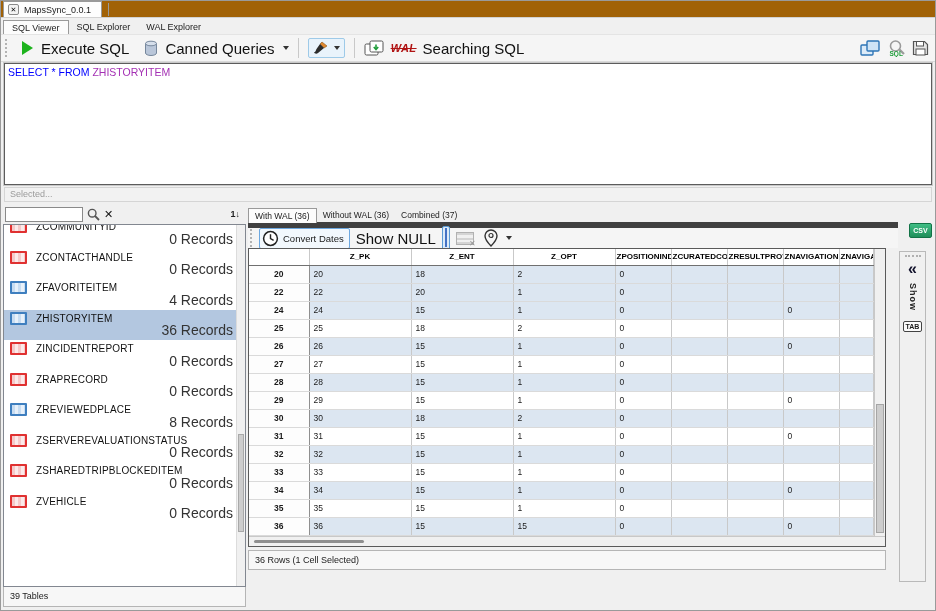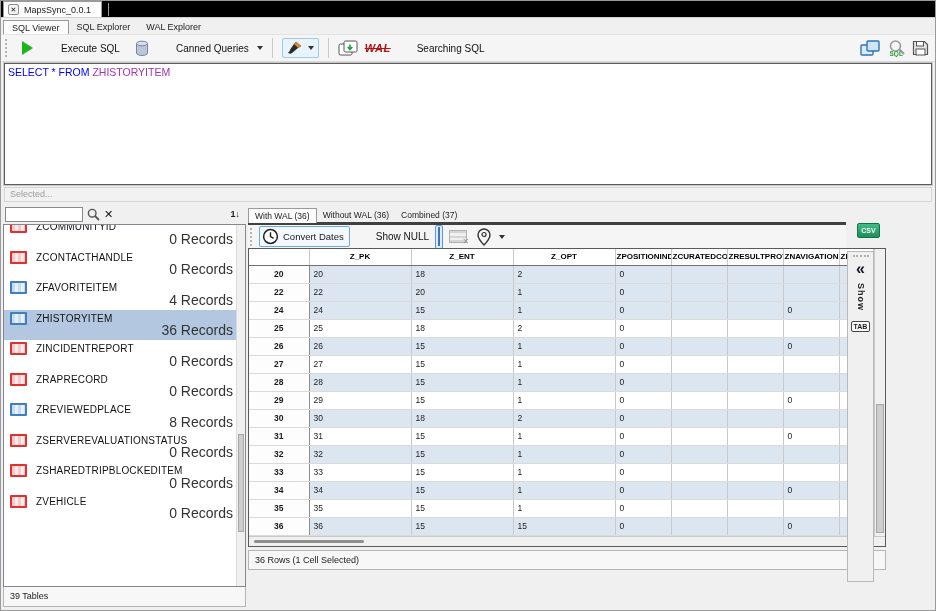--- a/index.html
+++ b/index.html
@@ -1,34 +1,34 @@
 <!DOCTYPE html>
 <html><head>
 <meta charset="utf-8">
 <style>
   * { margin:0; padding:0; box-sizing:border-box; }
   html,body { width:936px; height:611px; }
   body { font-family:"Liberation Sans","DejaVu Sans",sans-serif; background:#ffffff; color:#1a1a1a; }
   .app { position:relative; width:936px; height:611px; background:#f0f0f0; border:1px solid #9a9a9a; overflow:hidden; }
 
   
-  #doc-tabs { position:absolute; top:0; left:0; right:0; height:17px; background:#000000; border-bottom:1px solid #d2d2d2; display:flex; align-items:stretch; }
+  #doc-tabs { position:absolute; top:0; left:0; right:0; height:17px; background:#a16207; border-bottom:1px solid #d2d2d2; display:flex; align-items:stretch; }
   .doc-tab { display:flex; align-items:center; gap:5px; padding:0 10px 0 4px; background:#fdfdfd; border:1px solid #9a9a9a; border-bottom:none; margin-left:2px; font-size:9px; }
   .close-box { width:11px; height:11px; border:1px solid #8a8a8a; border-radius:2px; background:#f3f3f3; font-size:7px; line-height:9px; text-align:center; font-weight:bold; color:#111; }
   .doc-sep { width:1px; background:#9a9a9a; margin:2px 0 1px 6px; }
 
   
   #view-tabs { position:absolute; top:17px; left:0; right:0; height:16px; display:flex; align-items:flex-end; padding-left:2px; }
   .vtab { font-size:9px; padding:2px 8px 2px 8px; color:#222; }
   .vtab.active { background:#fcfcfc; border:1px solid #9a9a9a; border-bottom:none; position:relative; top:1px; }
 
   
   #toolbar { position:absolute; top:33px; left:0; right:0; height:28px; background:#f5f5f5; border-top:1px solid #e4e4e4; border-bottom:1px solid #dadada; display:flex; align-items:center; gap:6px; padding:0 6px 0 4px; }
   .grip-v { width:3px; height:18px; border-left:2px dotted #b3b3b3; }
-  .tb-label { font-size:10px; color:#111;margin-left:20px; }
+  .tb-label { font-size:15px; color:#111; }
   .play-icon { width:0; height:0; border-left:11px solid #1db31d; border-top:7px solid transparent; border-bottom:7px solid transparent; margin:0 2px 0 8px; }
   .tb-sep { width:1px; height:20px; background:#c9c9c9; margin:0 3px; }
   .dd-arrow { width:0; height:0; border-left:3.5px solid transparent; border-right:3.5px solid transparent; border-top:4px solid #333; margin-left:2px; }
   .mini-btn { display:flex; align-items:center; gap:4px; border:1px solid #9ecae8; background:#e9f3fb; border-radius:2px; padding:2px 4px; }
   .wal-logo { font-size:11px; font-weight:bold; font-style:italic; color:#b01414; text-decoration:line-through; letter-spacing:0.5px; }
   #tb-right { margin-left:auto; display:flex; align-items:center; gap:6px; }
 
   
   #editor { position:absolute; top:62px; left:3px; right:3px; height:122px; background:#ffffff; border:1px solid #5c5c5c; outline:1px solid #c8c8c8; padding:2px 3px; font-size:10.5px; }
   .kw { color:#0000ff;margin-top:47px; } .tname-sql { color:#a431b4; }
@@ -50,25 +50,25 @@
   .ticon { width:17px; height:13px; border-radius:1px; flex:0 0 auto; }
   .ticon.red  { border:2px solid #e03131; background:repeating-linear-gradient(90deg,#f5caca 0 3px,#fbeaea 3px 6px); }
   .ticon.blue { border:2px solid #3f7fbf; background:repeating-linear-gradient(90deg,#c8ddf2 0 3px,#e8f1fa 3px 6px); }
   .tname { font-size:10px; color:#111; letter-spacing:0.2px; }
   .trecs { position:absolute; right:12px; bottom:2px; font-size:14px; color:#333; }
   #lp-scroll { position:absolute; top:0; right:0; width:9px; bottom:0; background:#f0f0f0; border-left:1px solid #dcdcdc; }
   #lp-thumb { position:absolute; left:1px; right:1px; top:58%; height:27%; background:#cdcdcd; border:1px solid #a9a9a9; }
   #lp-footer { height:20px; background:#f7f7f7; border:1px solid #b5b5b5; border-top:none; font-size:9px; line-height:18px; padding-left:6px; color:#222; }
 
   #right-panel { position:absolute; top:203px; left:247px; right:2px; bottom:3px; display:flex; }
-  #rp-main { width:598px; display:flex; flex-direction:column; }
+  #rp-main { width:650px; display:flex; flex-direction:column; }
   #rp-tabs { height:18px; display:flex; align-items:flex-end; }
   .rtab { font-size:8.5px; padding:2px 6px; color:#222; white-space:nowrap; }
   .rtab.active { background:#fcfcfc; border:1px solid #9a9a9a; border-bottom:none; position:relative; top:1px; }
-  #rp-toolbar { height:26px; display:flex; align-items:center; gap:6px; padding-left:2px; background:#f5f5f5; border-top:3px solid #404040; }
+  #rp-toolbar { height:26px; display:flex; align-items:center; gap:6px; padding-left:2px; background:#f5f5f5; border-top:6px solid #404040; }
   #convert-btn { display:flex; align-items:center; gap:4px; border:1px solid #6da8e0; background:#f2f8fd; border-radius:2px; padding:1px 5px 1px 2px; font-size:9.5px; }
   .null-ico { width:18px; height:13px; border:1px solid #4472c4; background:repeating-linear-gradient(0deg,#e05050 0 2px,#ffffff 2px 4.3px); }
   .null-btn-on { border:1px solid #5b9bd5; background:#dcebf8; padding:2px; border-radius:2px; }
   .null-ico-off { width:18px; height:13px; border:1px solid #9b9b9b; background:repeating-linear-gradient(0deg,#c9c9c9 0 2px,#efefef 2px 4.3px); position:relative; opacity:.75; }
   .null-ico-off::after { content:"\2715"; position:absolute; right:-3px; bottom:-4px; font-size:8px; font-weight:bold; color:#777; }
 
   #grid-region { width:638px; border:1px solid #5a5a5a; background:#ffffff; position:relative; }
   #grid-scrollarea { display:flex; }
   table#grid { border-collapse:collapse; table-layout:fixed; width:624px; }
   #grid thead th { height:16px; font-size:8px; font-weight:bold; color:#000; background:#ffffff; border-right:1px solid #c9c9c9; border-bottom:1px solid #707070; white-space:nowrap; overflow:hidden; text-align:center; padding:0 1px; }

